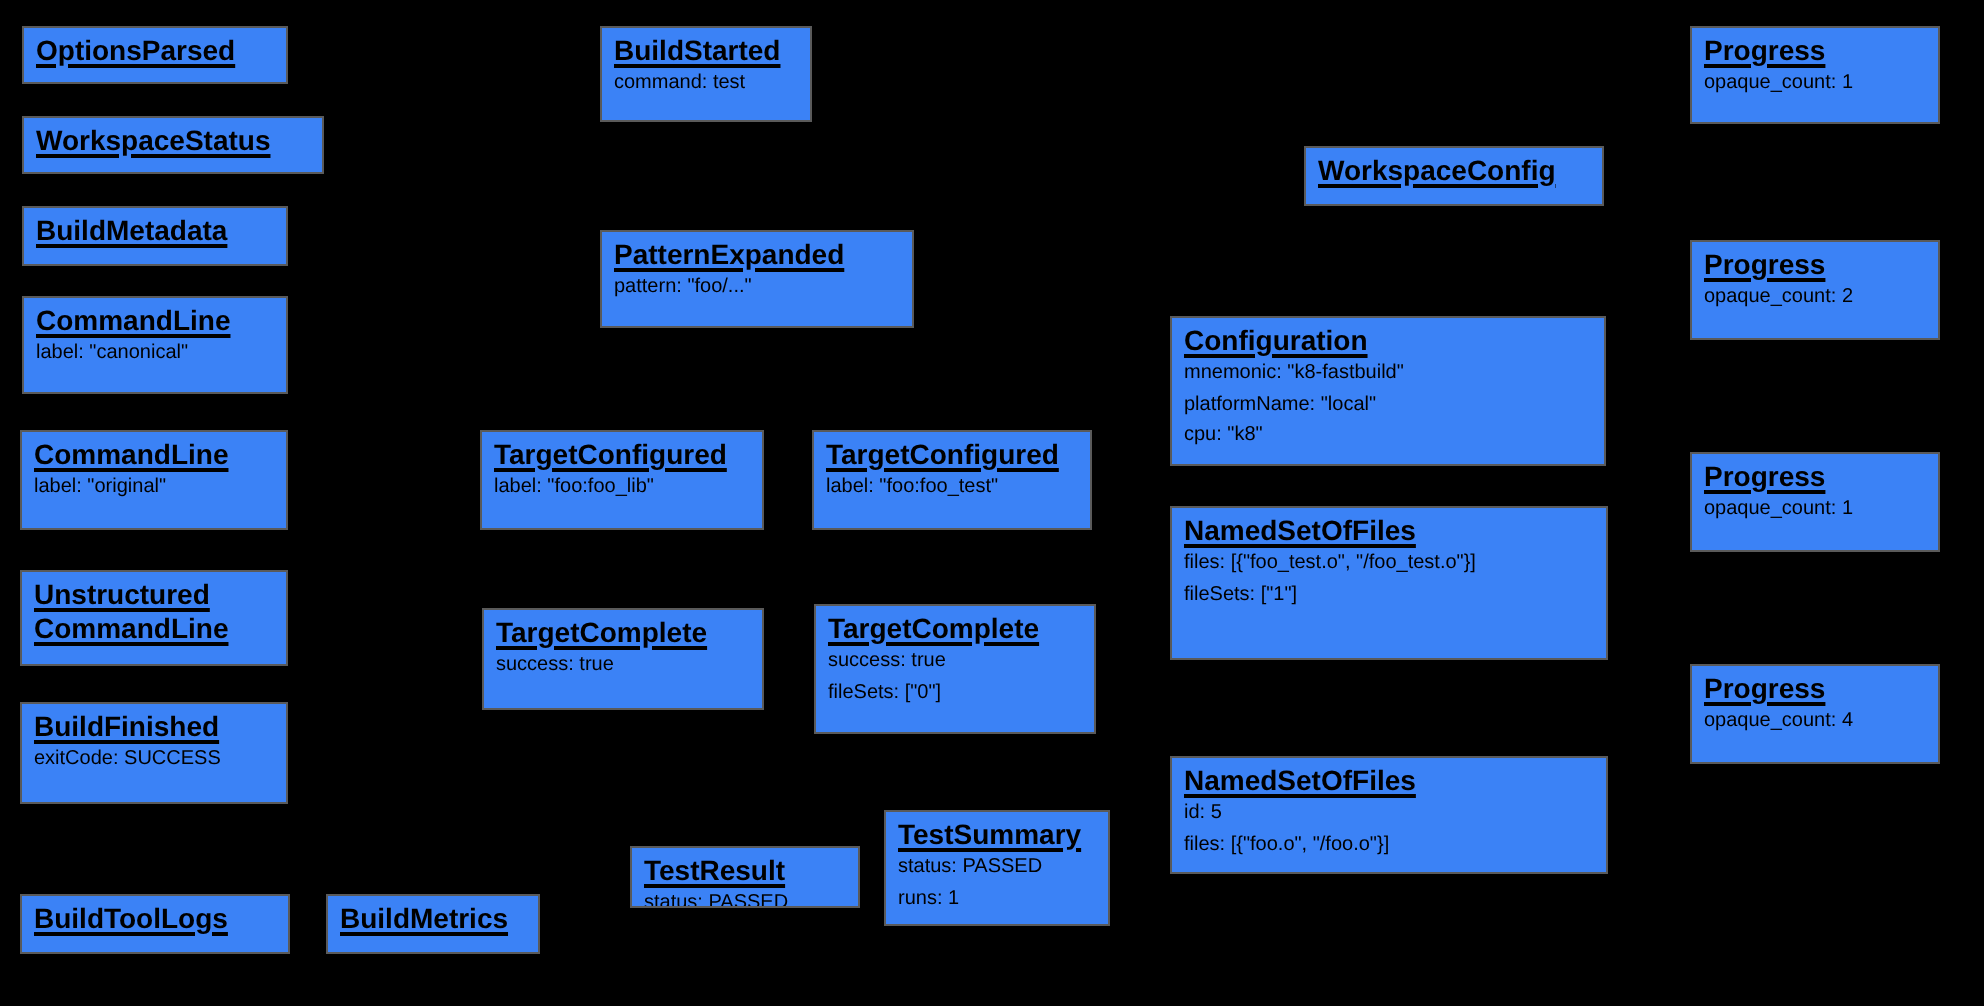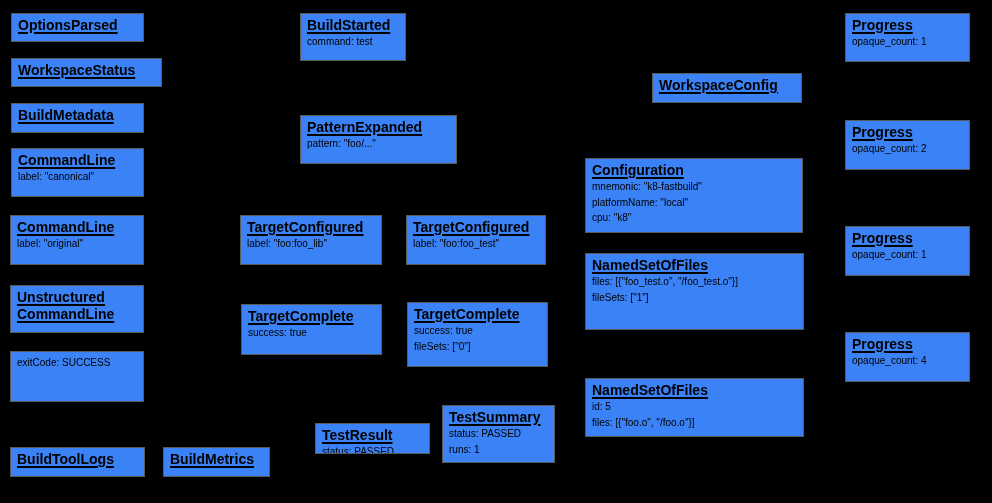--- a/index.html
+++ b/index.html
@@ -64,20 +64,21 @@
   <div class="node" style="left:10px; top:215px; width:134px; height:50px">
     <div class="node-title">CommandLine</div>
     <div class="node-field">label: "original"</div>
   </div>
 
   <div class="node" style="left:10px; top:285px; width:134px; height:48px">
     <div class="node-title">Unstructured CommandLine</div>
   </div>
 
   <div class="node" style="left:10px; top:351px; width:134px; height:51px">
+    <div class="node-title">BuildFinished</div>
     <div class="node-field">exitCode: SUCCESS</div>
   </div>
 
   <div class="node" style="left:10px; top:447px; width:135px; height:30px">
     <div class="node-title">BuildToolLogs</div>
   </div>
 
   <div class="node" style="left:163px; top:447px; width:107px; height:30px">
     <div class="node-title">BuildMetrics</div>
   </div>

